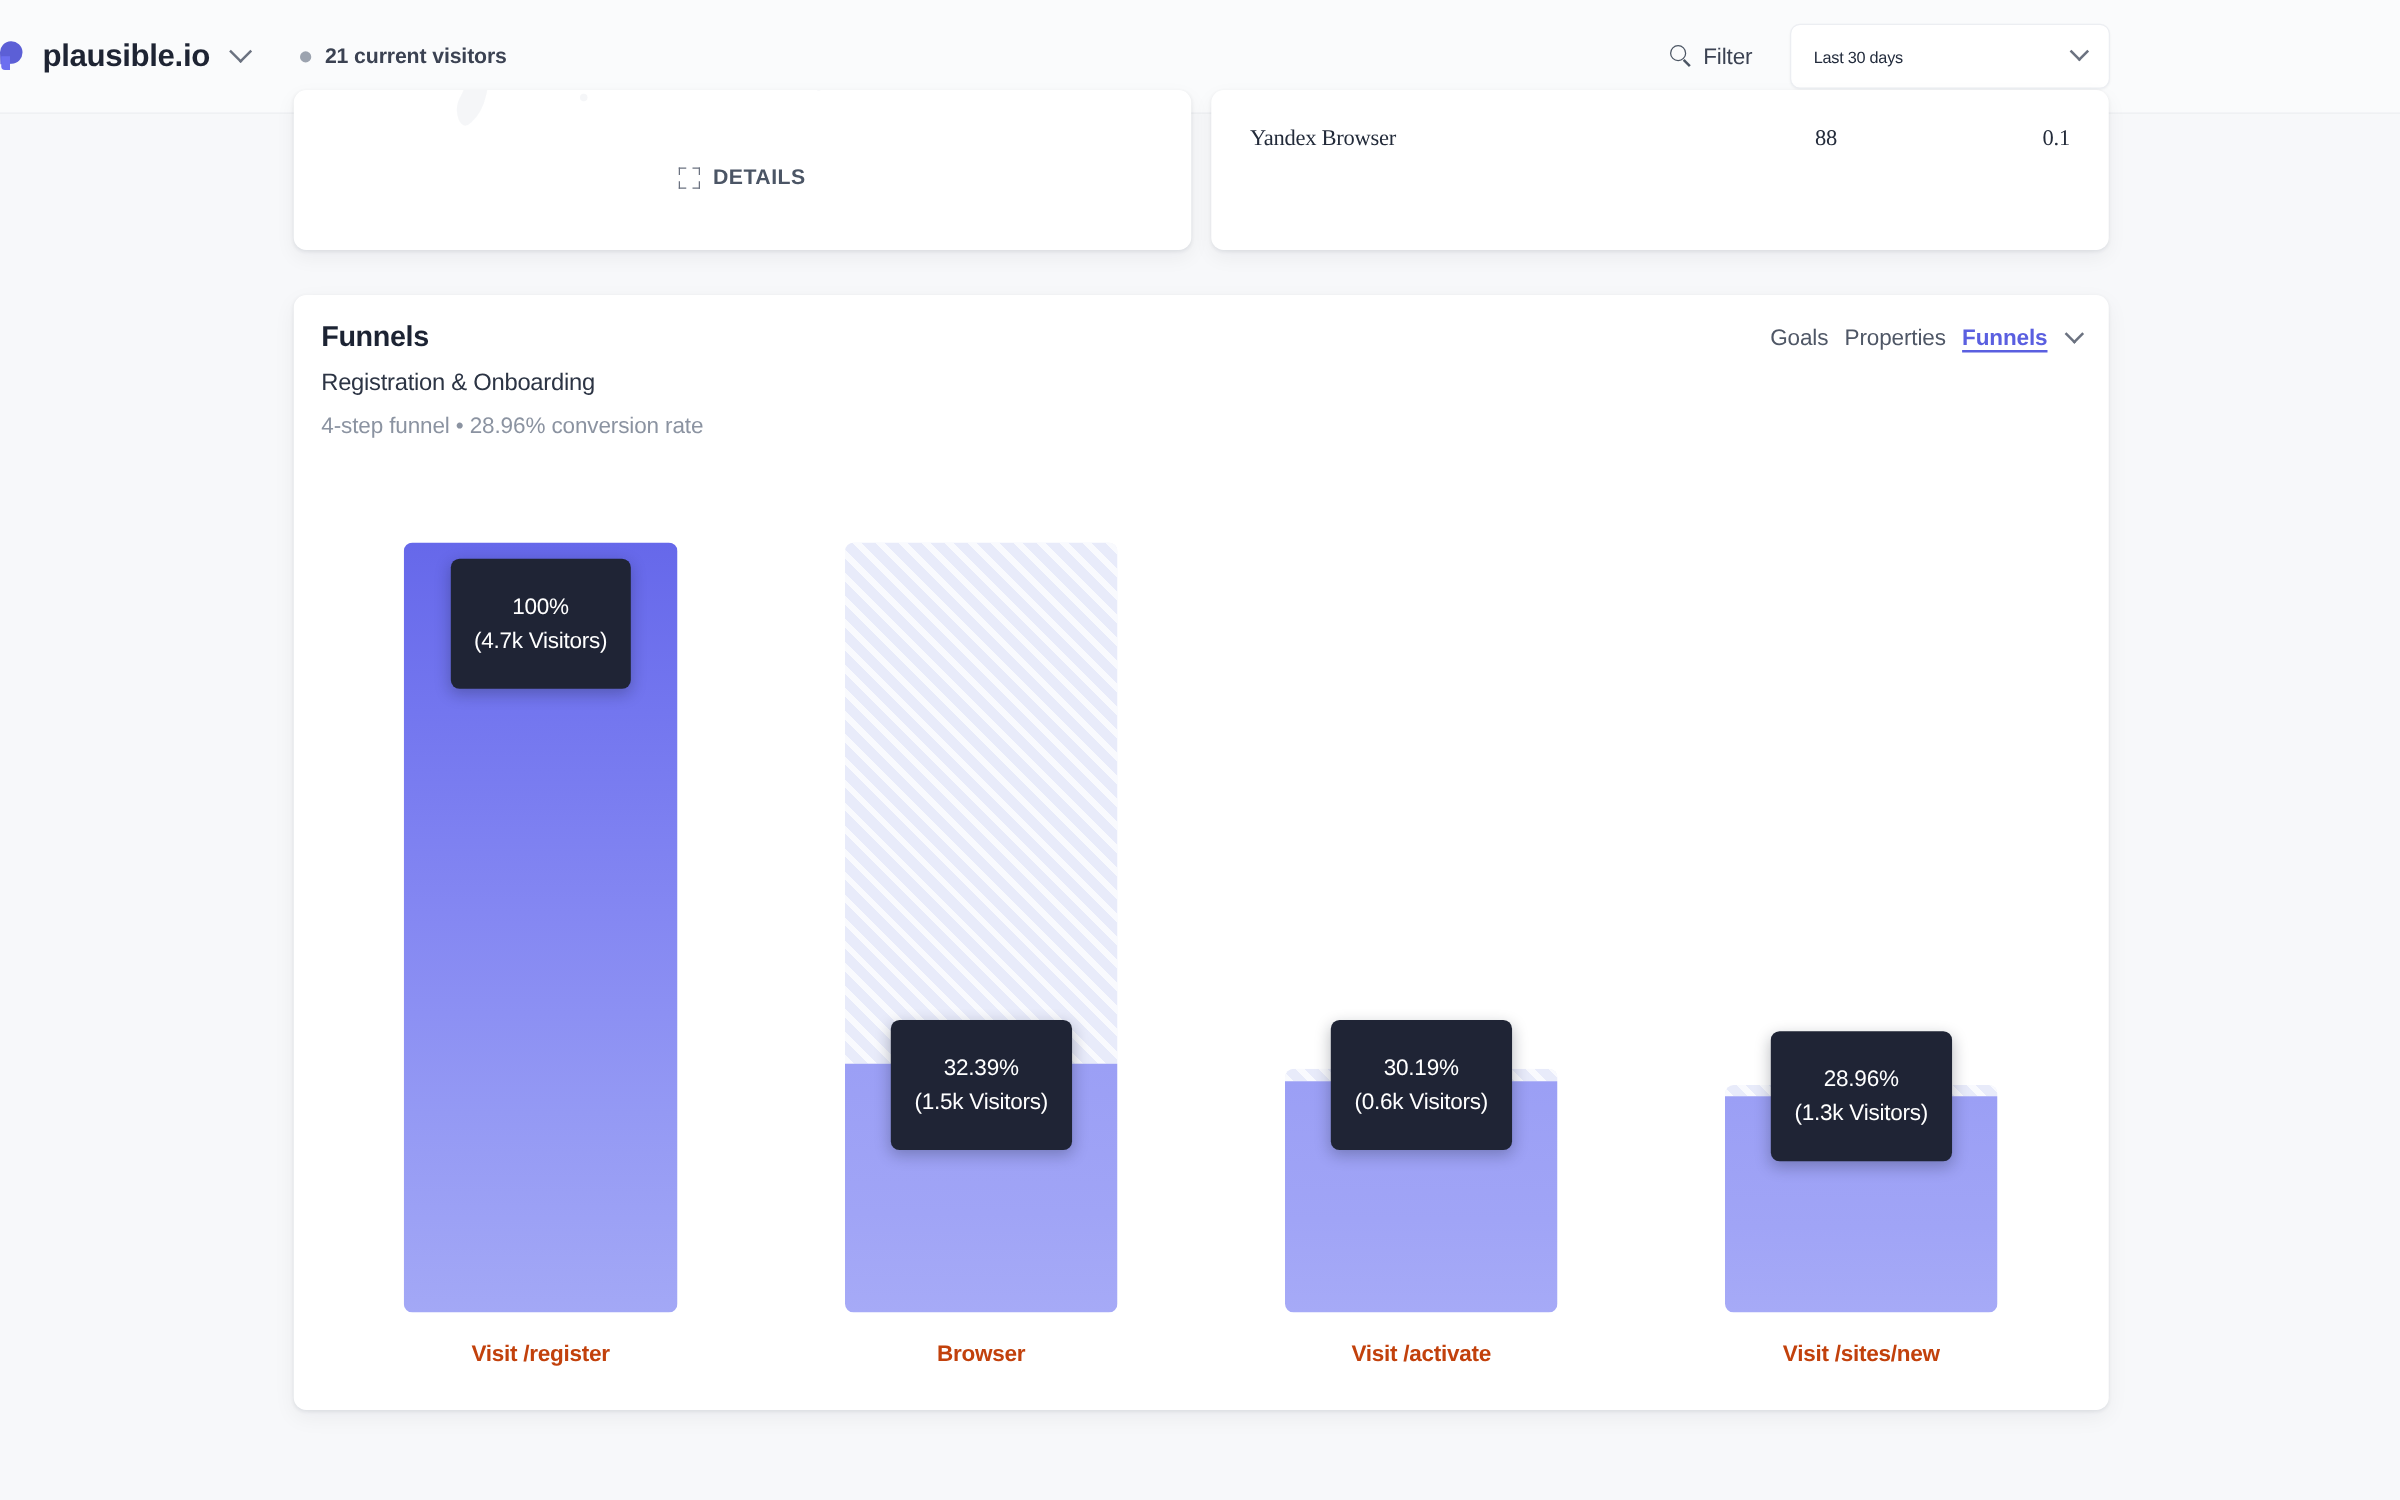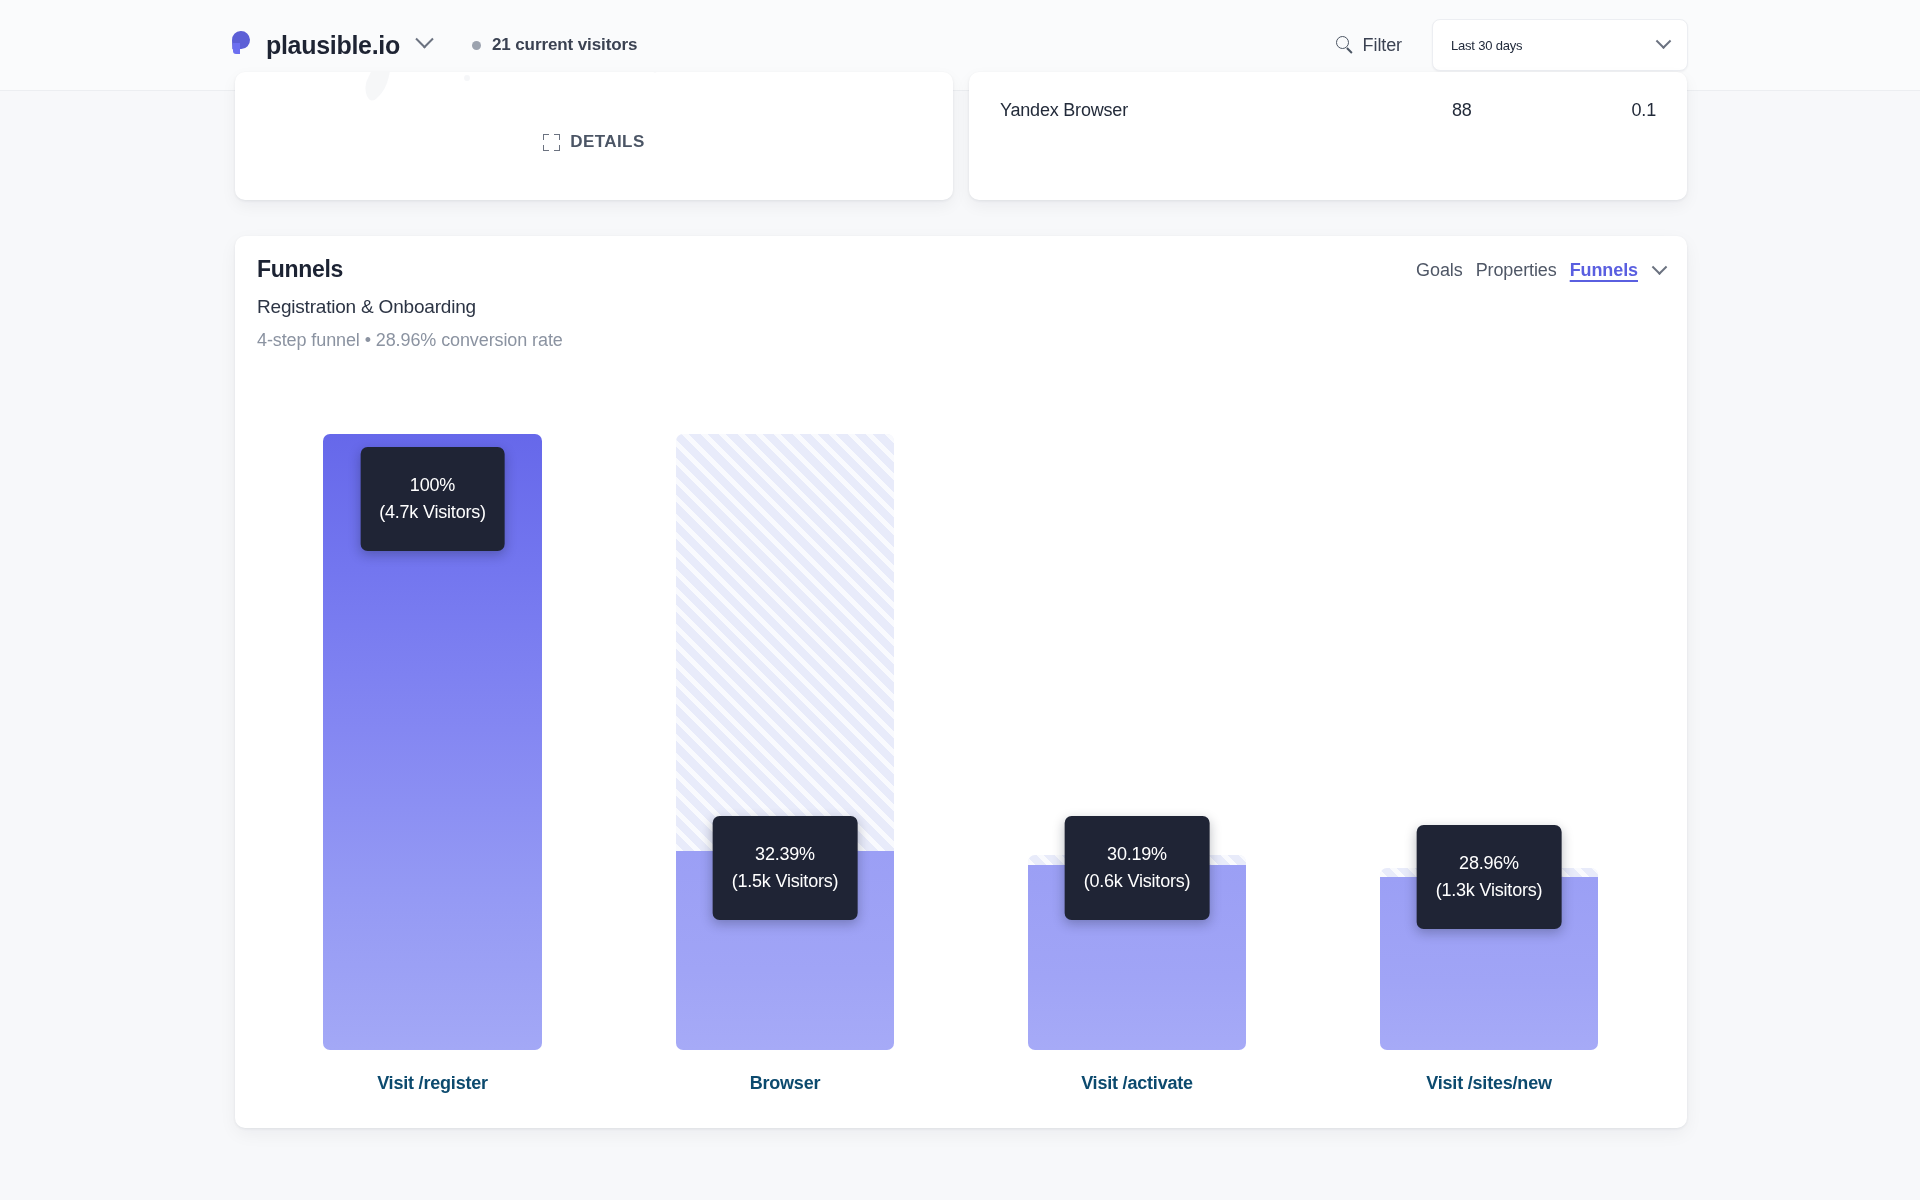--- a/index.html
+++ b/index.html
@@ -24,22 +24,21 @@
     width: 1920px;
     height: 91px;
     background: #fafbfc;
     border-bottom: 1px solid #eceef1;
     display: flex;
     align-items: center;
   }
 
   .site-block {
     display: flex;
-    align-items: flex-start;
-    margin-left: 232px;
+    align-items: center;
     gap: 12px;
   }
 
   .logo-mark {
     width: 22px; height: 24px;
     position: relative;
     flex: none;
   }
   .logo-mark .bubble {
     position: absolute;
@@ -177,20 +176,21 @@
     height: 128px;
     overflow: hidden;
   }
   .card-top-right {
     position: absolute;
     left: 969px;
     top: 72px;
     width: 718px;
     height: 128px;
     overflow: hidden;
+    font-family: Liberation Serif, serif;
   }
 
   .ghost-map {
     position: absolute;
     left: 0; top: -40px;
     width: 718px;
     height: 120px;
     opacity: 0.35;
   }
 
@@ -370,21 +370,21 @@
     background: linear-gradient(to bottom, #9b9ff5 0%, #a0a4f6 60%, #a6aaf7 100%);
   }
 
   .bar-label {
     position: absolute;
     left: 0; right: 0;
     bottom: -44px;
     text-align: center;
     font-size: 18px;
     font-weight: 700;
-    color: #0c4a6e;
+    color: #c2410c;
     letter-spacing: -0.2px;
     white-space: nowrap;
   }
 
   .tooltip {
     position: absolute;
     left: 50%;
     transform: translateX(-50%);
     background: #1f2435;
     border-radius: 7px;

